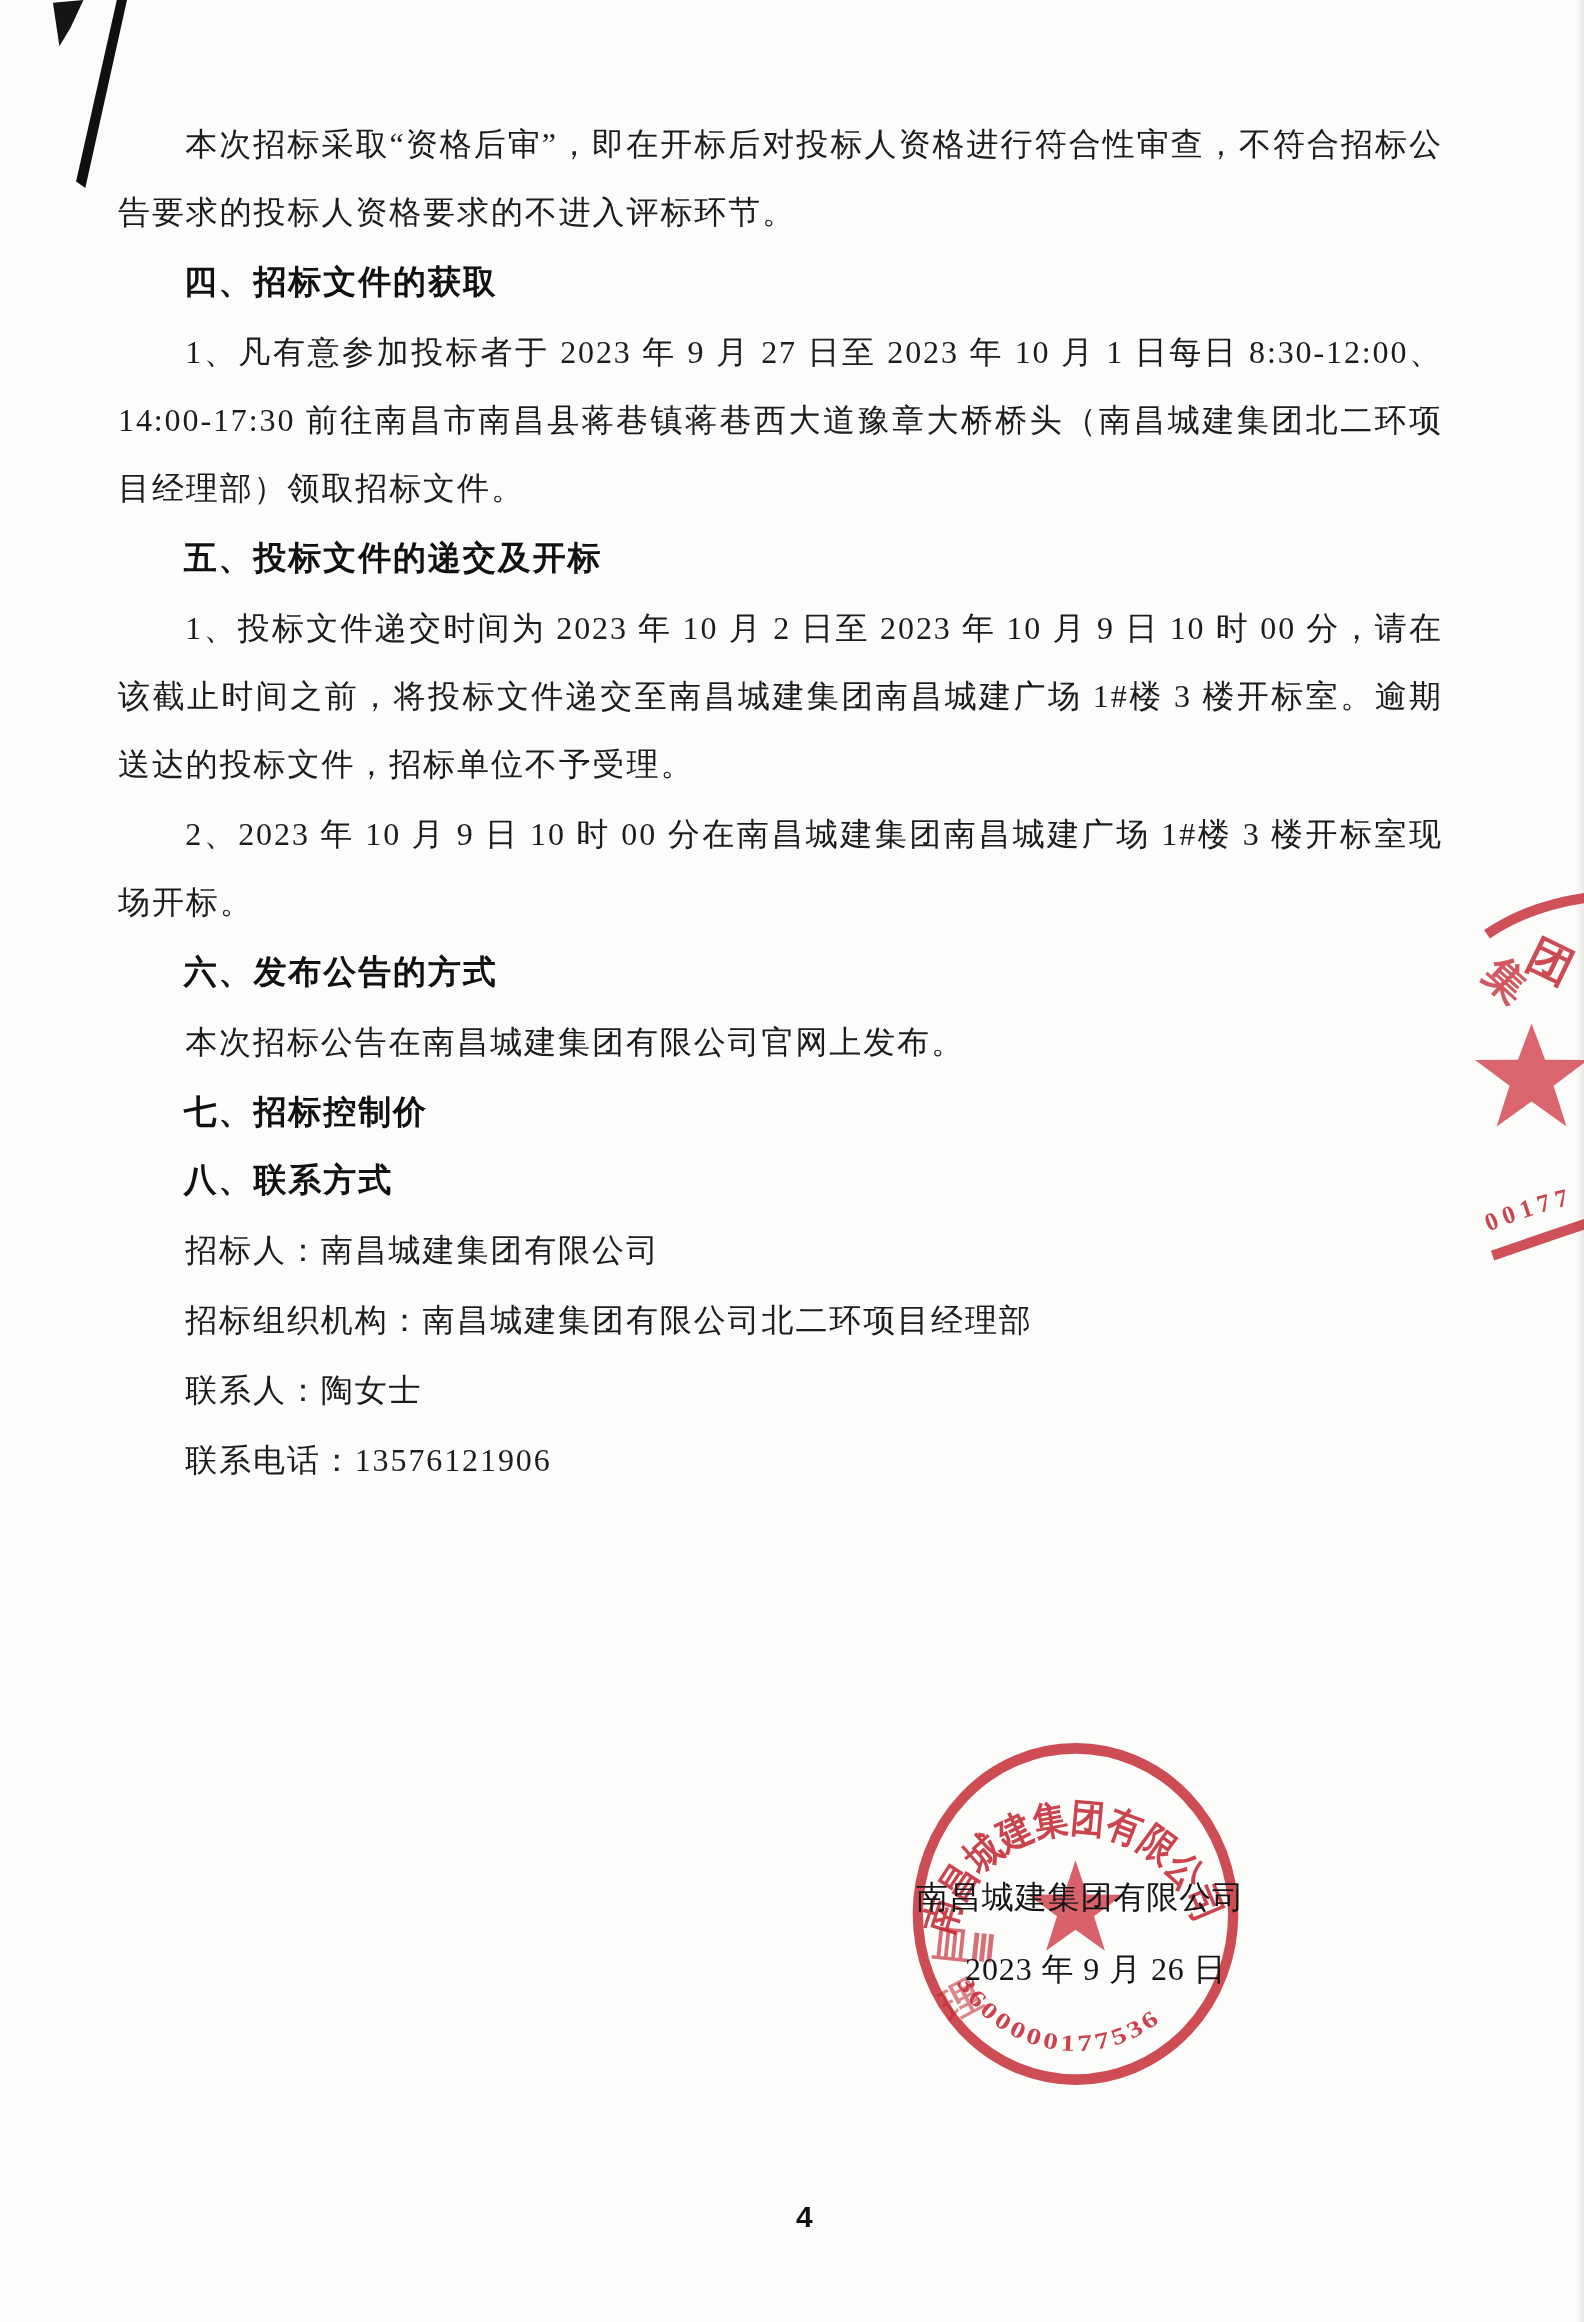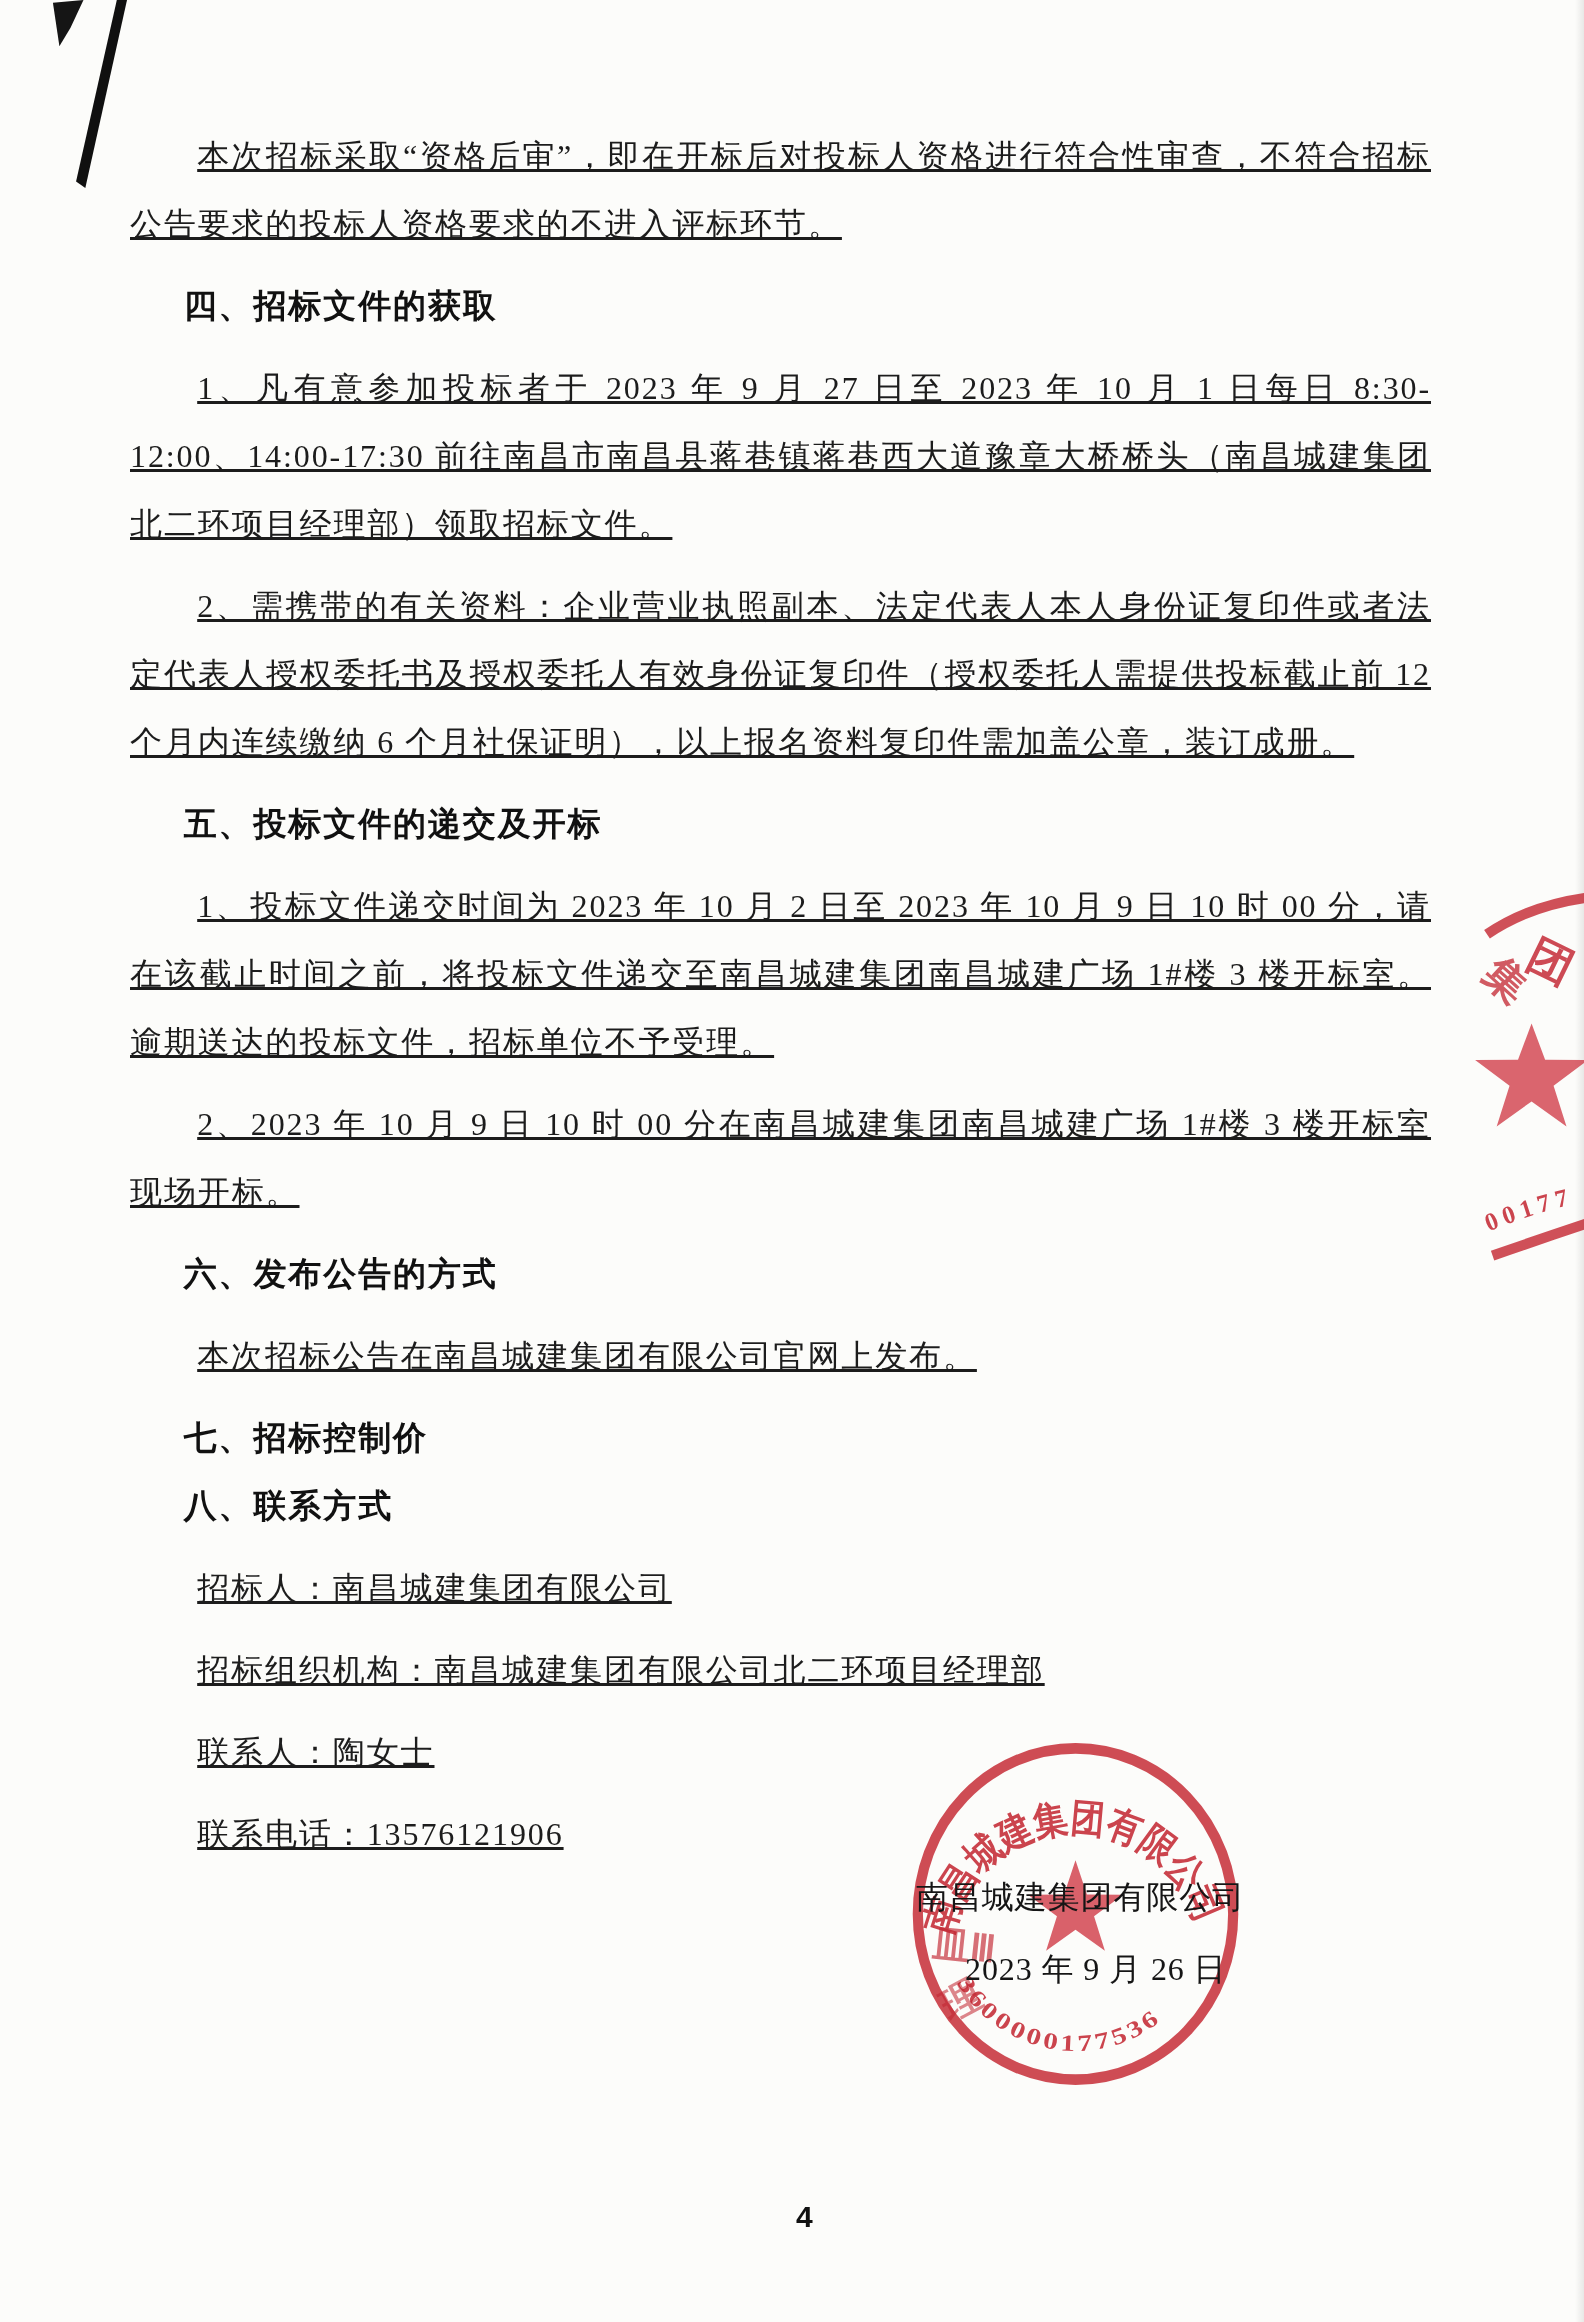--- a/index.html
+++ b/index.html
@@ -17,21 +17,21 @@
     pointer-events:none;
   }
   .content{
     position:absolute;
     left:116px;right:139px;top:108px;
     font-size:32px;
     line-height:68px;
     letter-spacing:1.9px;
     text-align:justify;
   }
-  .content p{margin:14px;text-indent:2.1em;text-decoration:underline;}
+  .content p{margin:2px;text-indent:2.1em;}
   .content p.body-par{color:#1c1c1c;}
   .content h2{
     margin:0;
     font-size:33px;
     line-height:68px;
     font-weight:700;
     text-indent:2.05em;
     font-family:Liberation Sans, sans-serif;
     letter-spacing:1.9px;
     color:#111;
@@ -69,21 +69,20 @@
   <svg class="artifact-topleft" viewBox="0 0 220 230">
     <polygon points="57,3 90,0 76,30 64,50" fill="#151515"></polygon>
     <polygon points="137,0 126,0 82,196 92,203" fill="#101010"></polygon>
   </svg>
 
   <div class="content">
     <p class="body-par">本次招标采取“资格后审”，即在开标后对投标人资格进行符合性审查，不符合招标公告要求的投标人资格要求的不进入评标环节。</p>
 
     <h2>四、招标文件的获取</h2>
     <p class="body-par">1、凡有意参加投标者于 2023 年 9 月 27 日至 2023 年 10 月 1 日每日 8:30-12:00、14:00-17:30 前往南昌市南昌县蒋巷镇蒋巷西大道豫章大桥桥头（南昌城建集团北二环项目经理部）领取招标文件。</p>
-    <p class="body-par">2、需携带的有关资料：企业营业执照副本、法定代表人本人身份证复印件或者法定代表人授权委托书及授权委托人有效身份证复印件（授权委托人需提供投标截止前 12 个月内连续缴纳 6 个月社保证明），以上报名资料复印件需加盖公章，装订成册。</p>
 
     <h2>五、投标文件的递交及开标</h2>
     <p class="body-par">1、投标文件递交时间为 2023 年 10 月 2 日至 2023 年 10 月 9 日 10 时 00 分，请在该截止时间之前，将投标文件递交至南昌城建集团南昌城建广场 1#楼 3 楼开标室。逾期送达的投标文件，招标单位不予受理。</p>
     <p class="body-par">2、2023 年 10 月 9 日 10 时 00 分在南昌城建集团南昌城建广场 1#楼 3 楼开标室现场开标。</p>
 
     <h2>六、发布公告的方式</h2>
     <p class="body-par">本次招标公告在南昌城建集团有限公司官网上发布。</p>
 
     <h2>七、招标控制价</h2>
 

